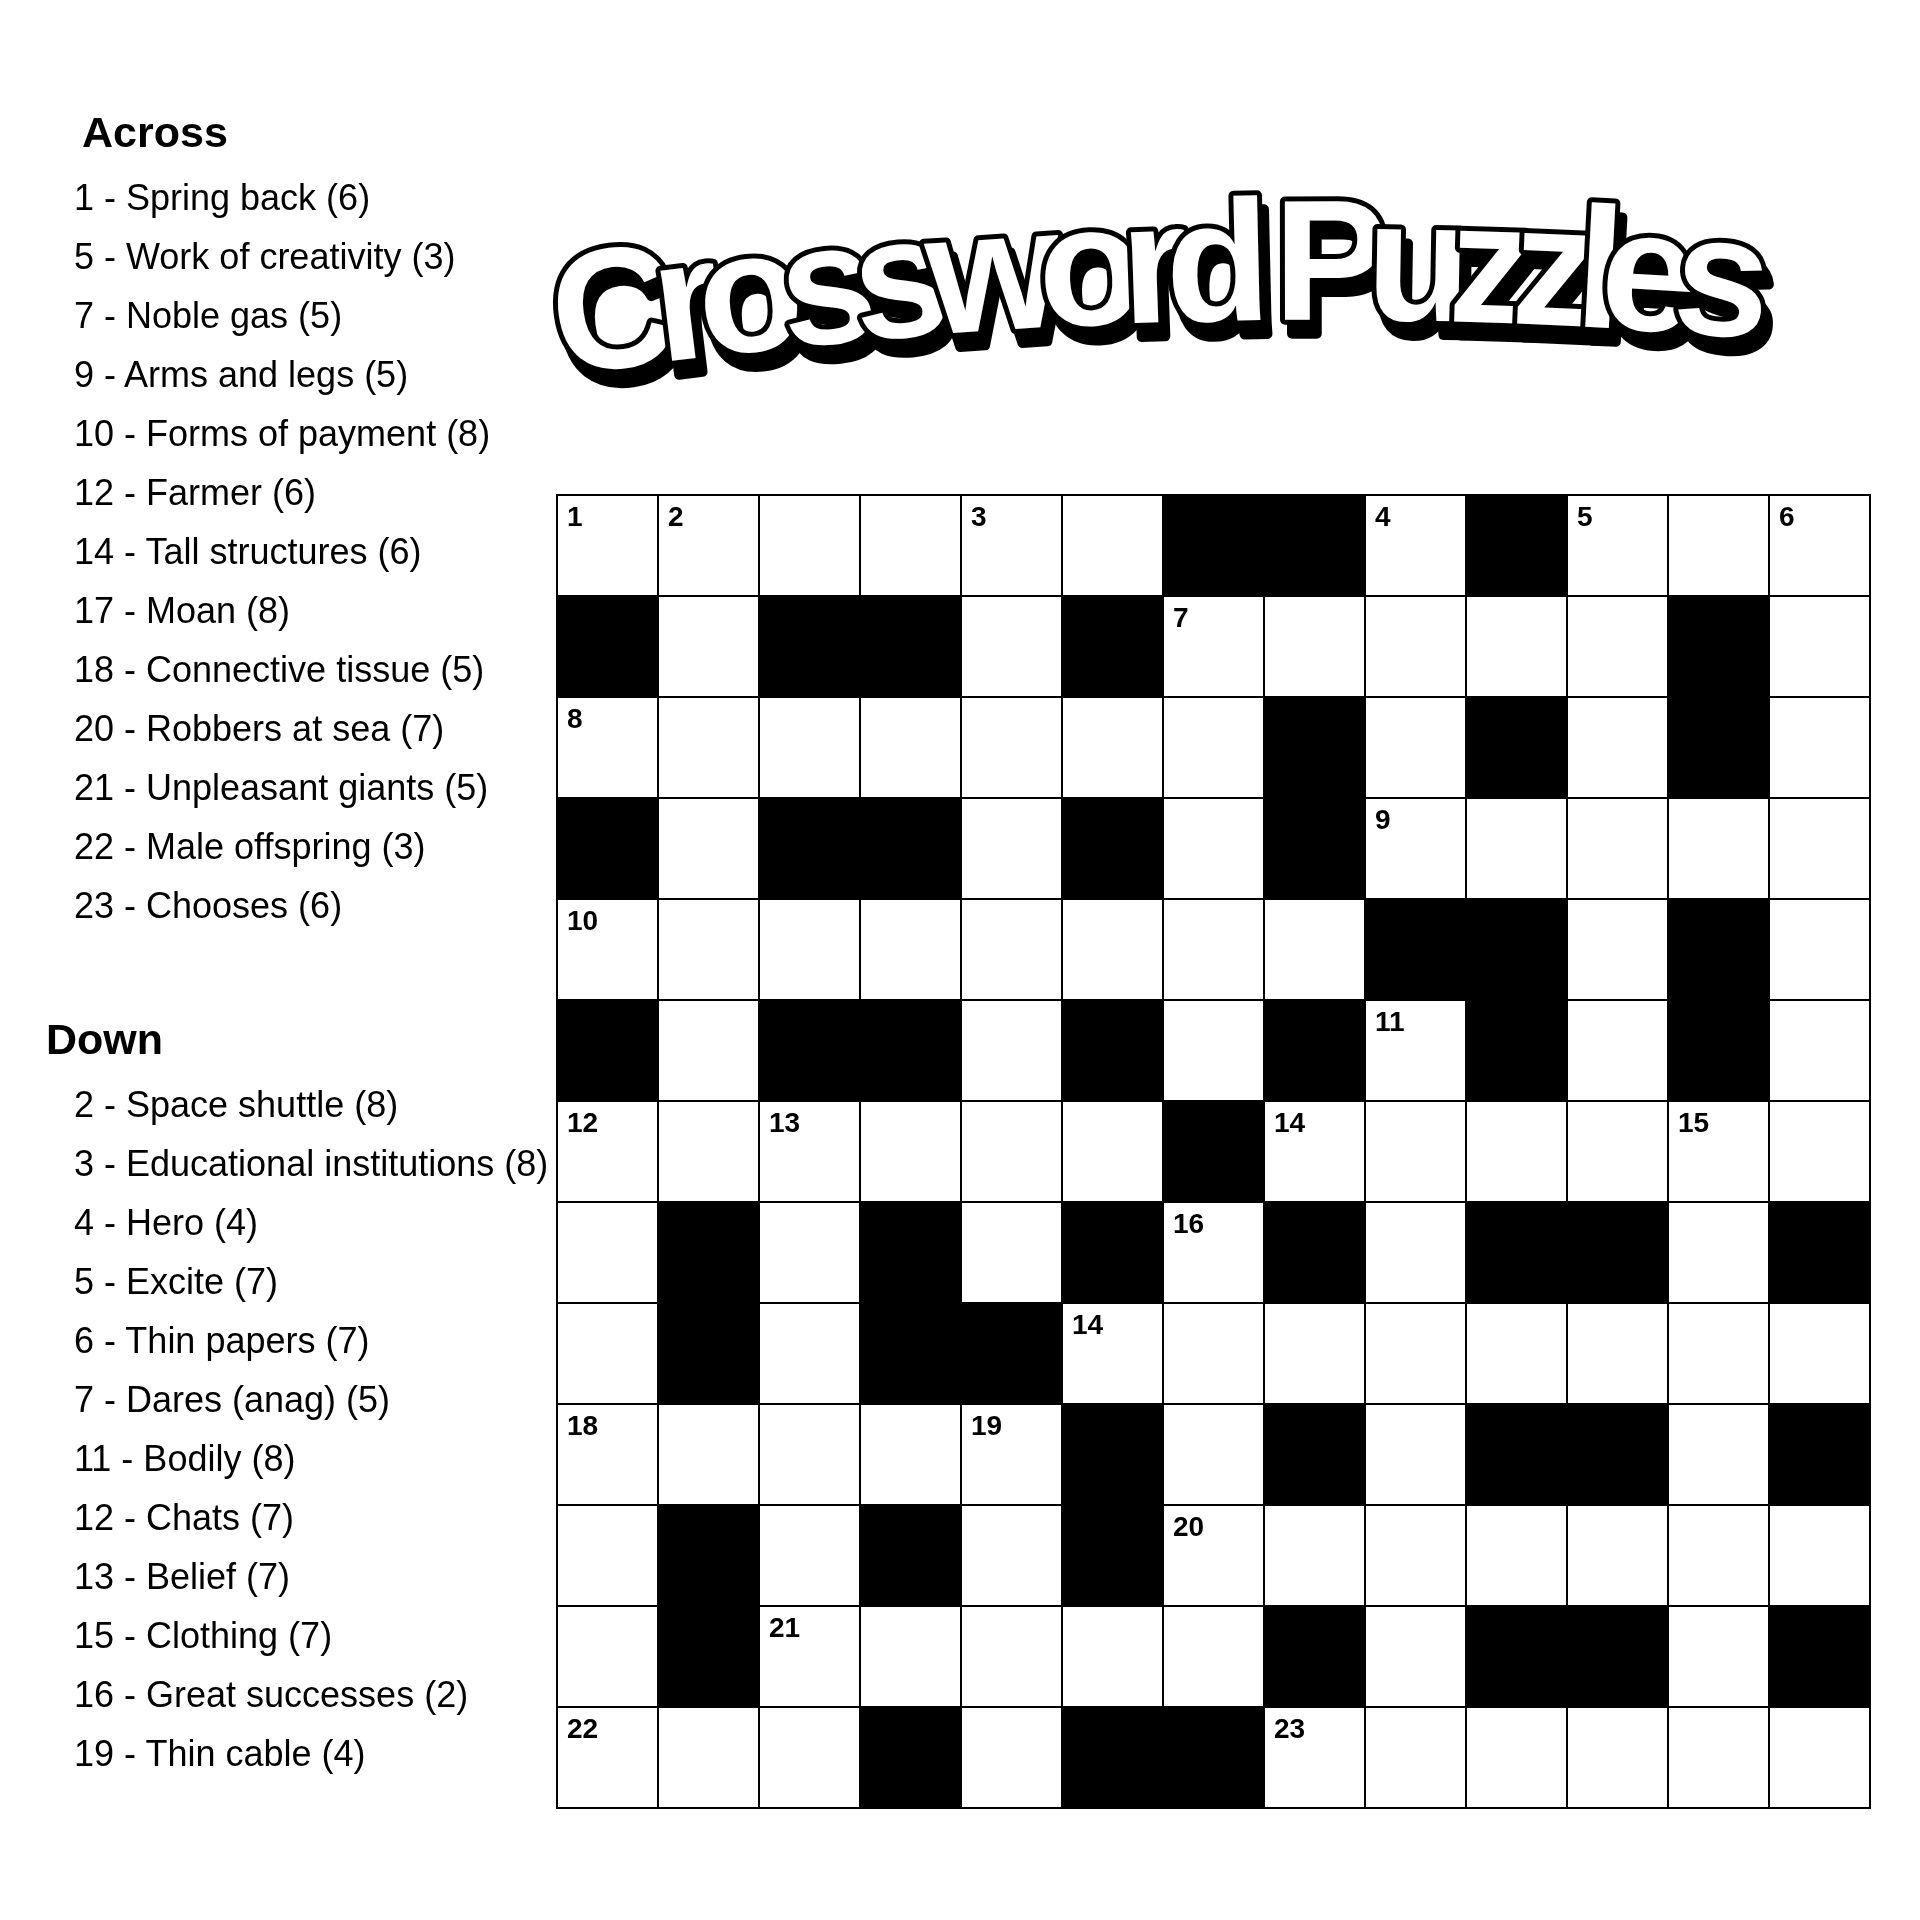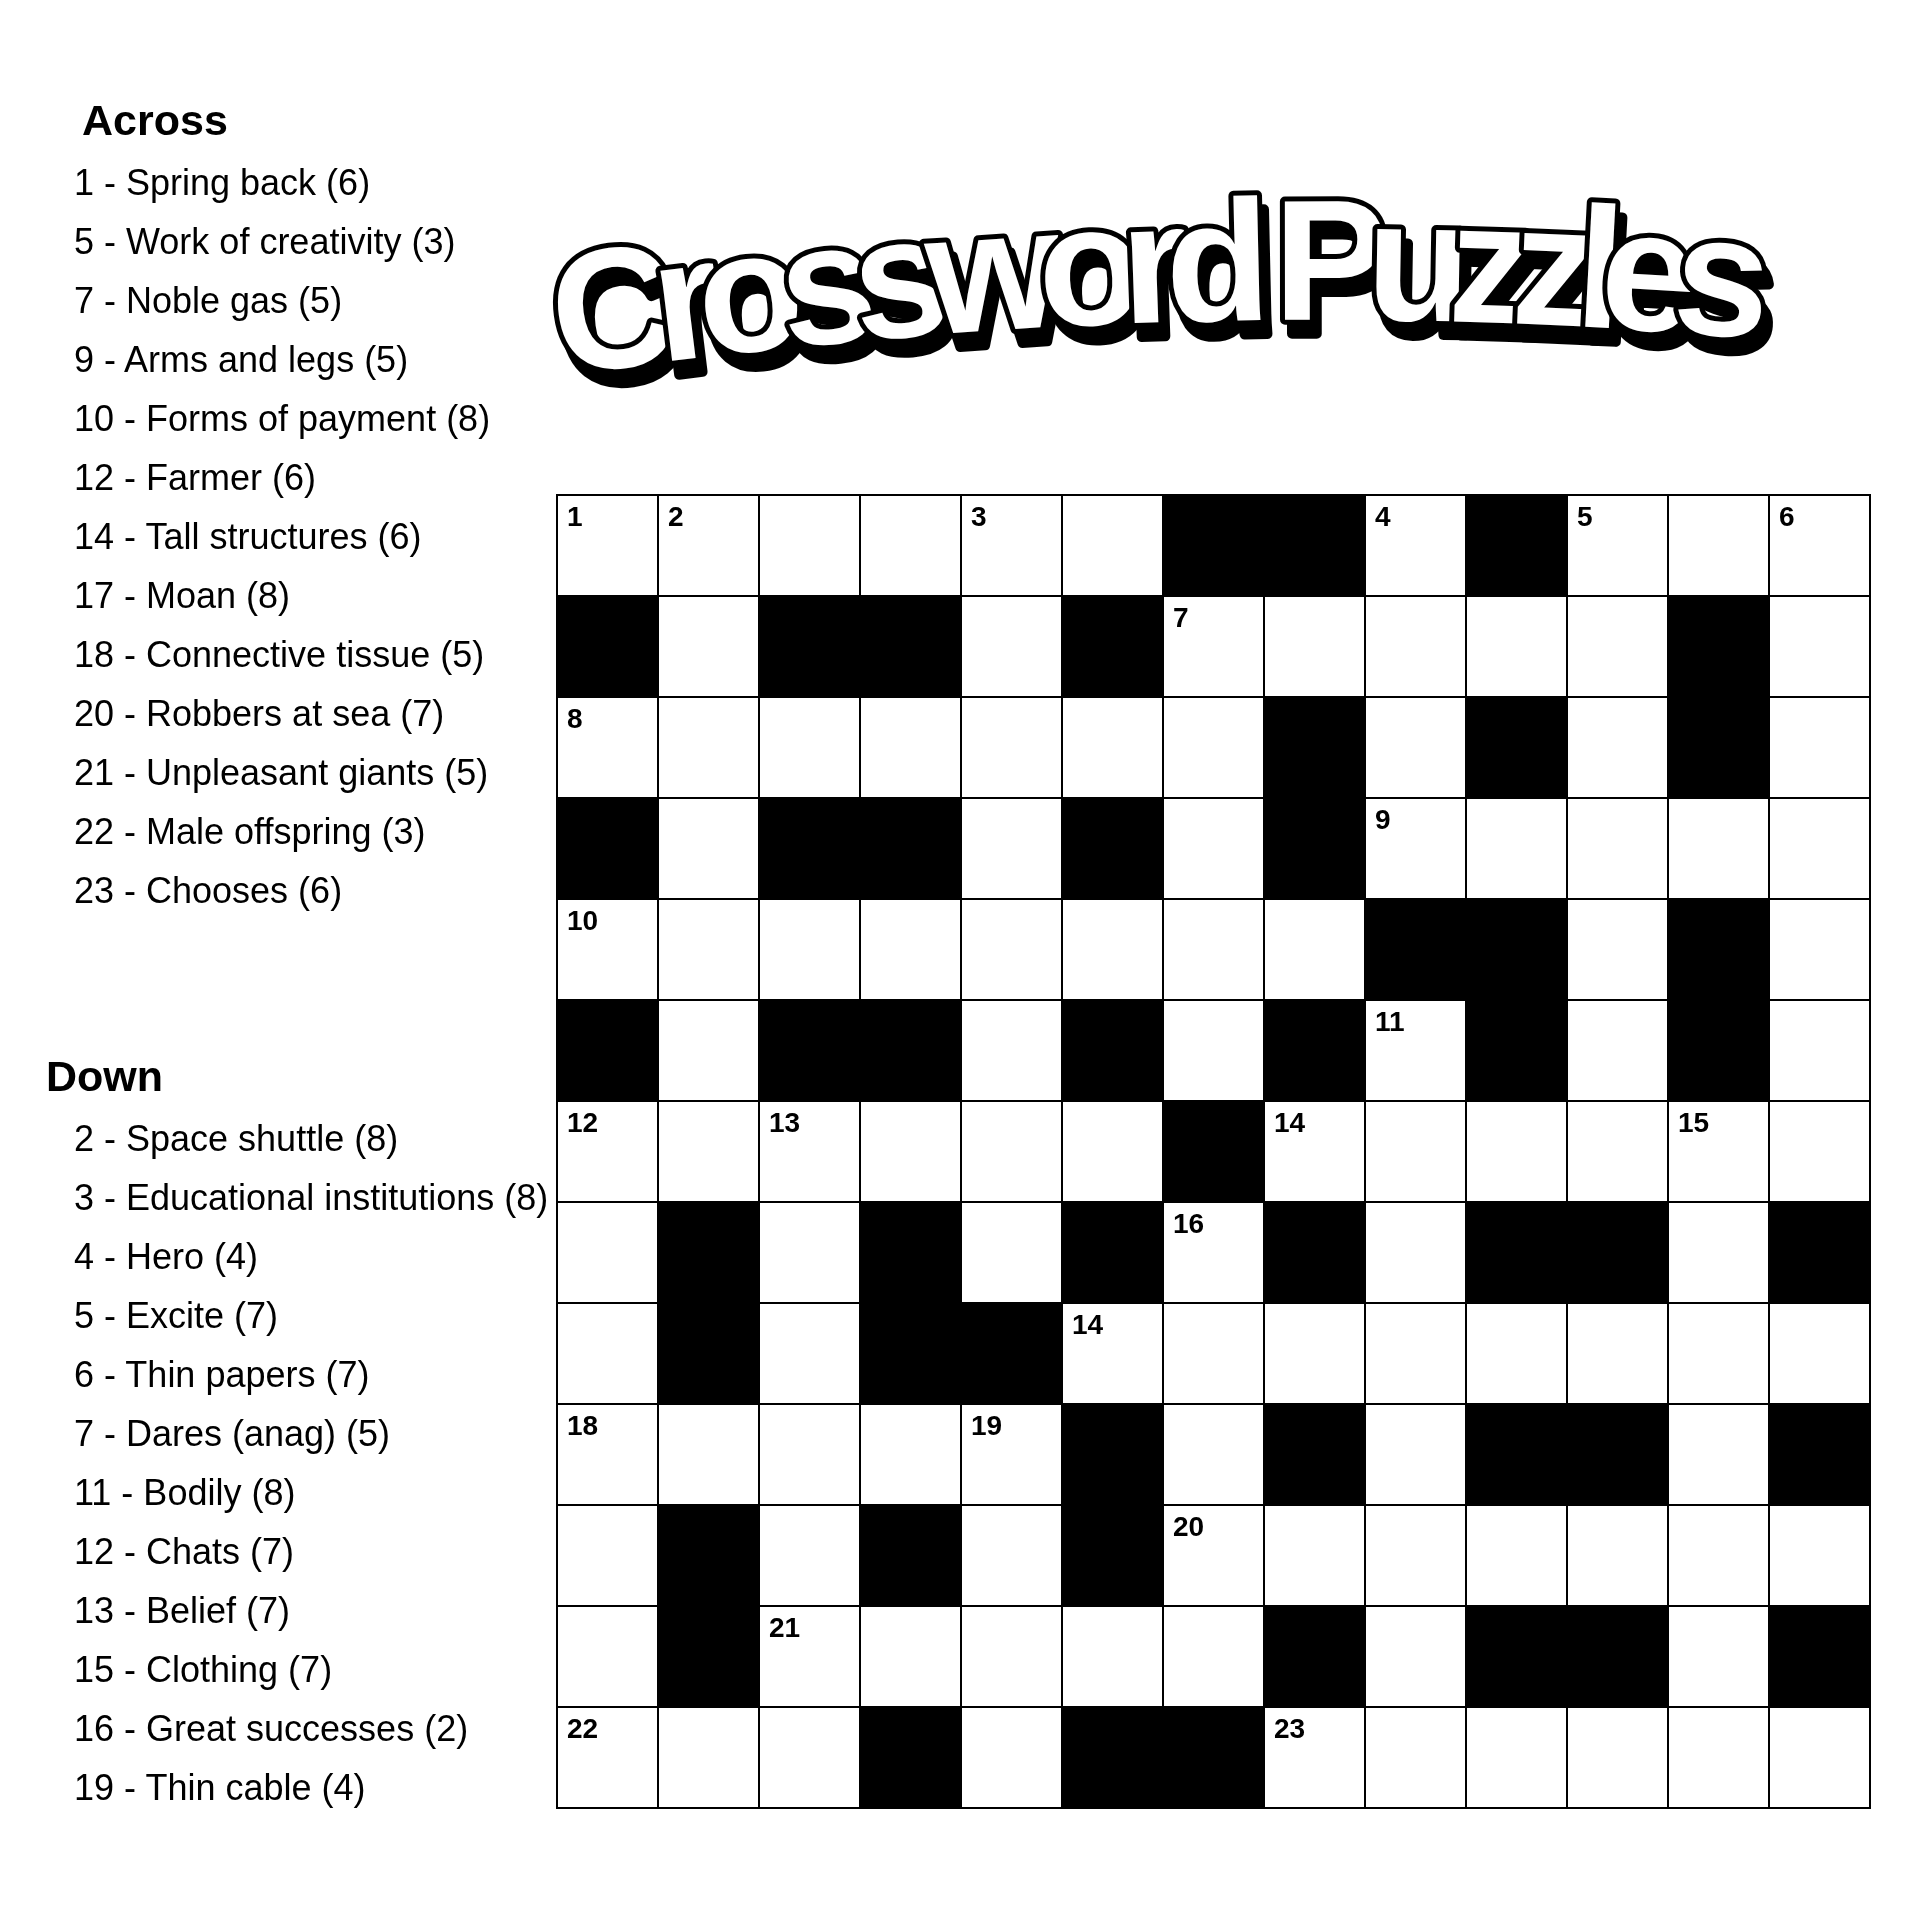--- a/index.html
+++ b/index.html
@@ -34,25 +34,25 @@
     fill: #fff;
     stroke: #000;
     stroke-width: 10px;
     paint-order: stroke;
     stroke-linejoin: round;
   }
 
   
   .clues { position: absolute; left: 38px; width: 500px; }
   .clues-across { top: 96px; }
-  .clues-down { top: 1052px; }
+  .clues-down { top: 1003px; }
   .clues h2 {
     font-size: 43px;
     font-weight: bold;
-    margin: 0;
+    margin: 12px;
     line-height: 48px;
   }
   .clues-across h2 { margin-left: 44px; }
   .clues-down h2 { margin-left: 8px; }
   .clues ul {
     list-style: none;
     margin: 9px 0 0 0;
     padding: 0;
   }
   .clues li {

